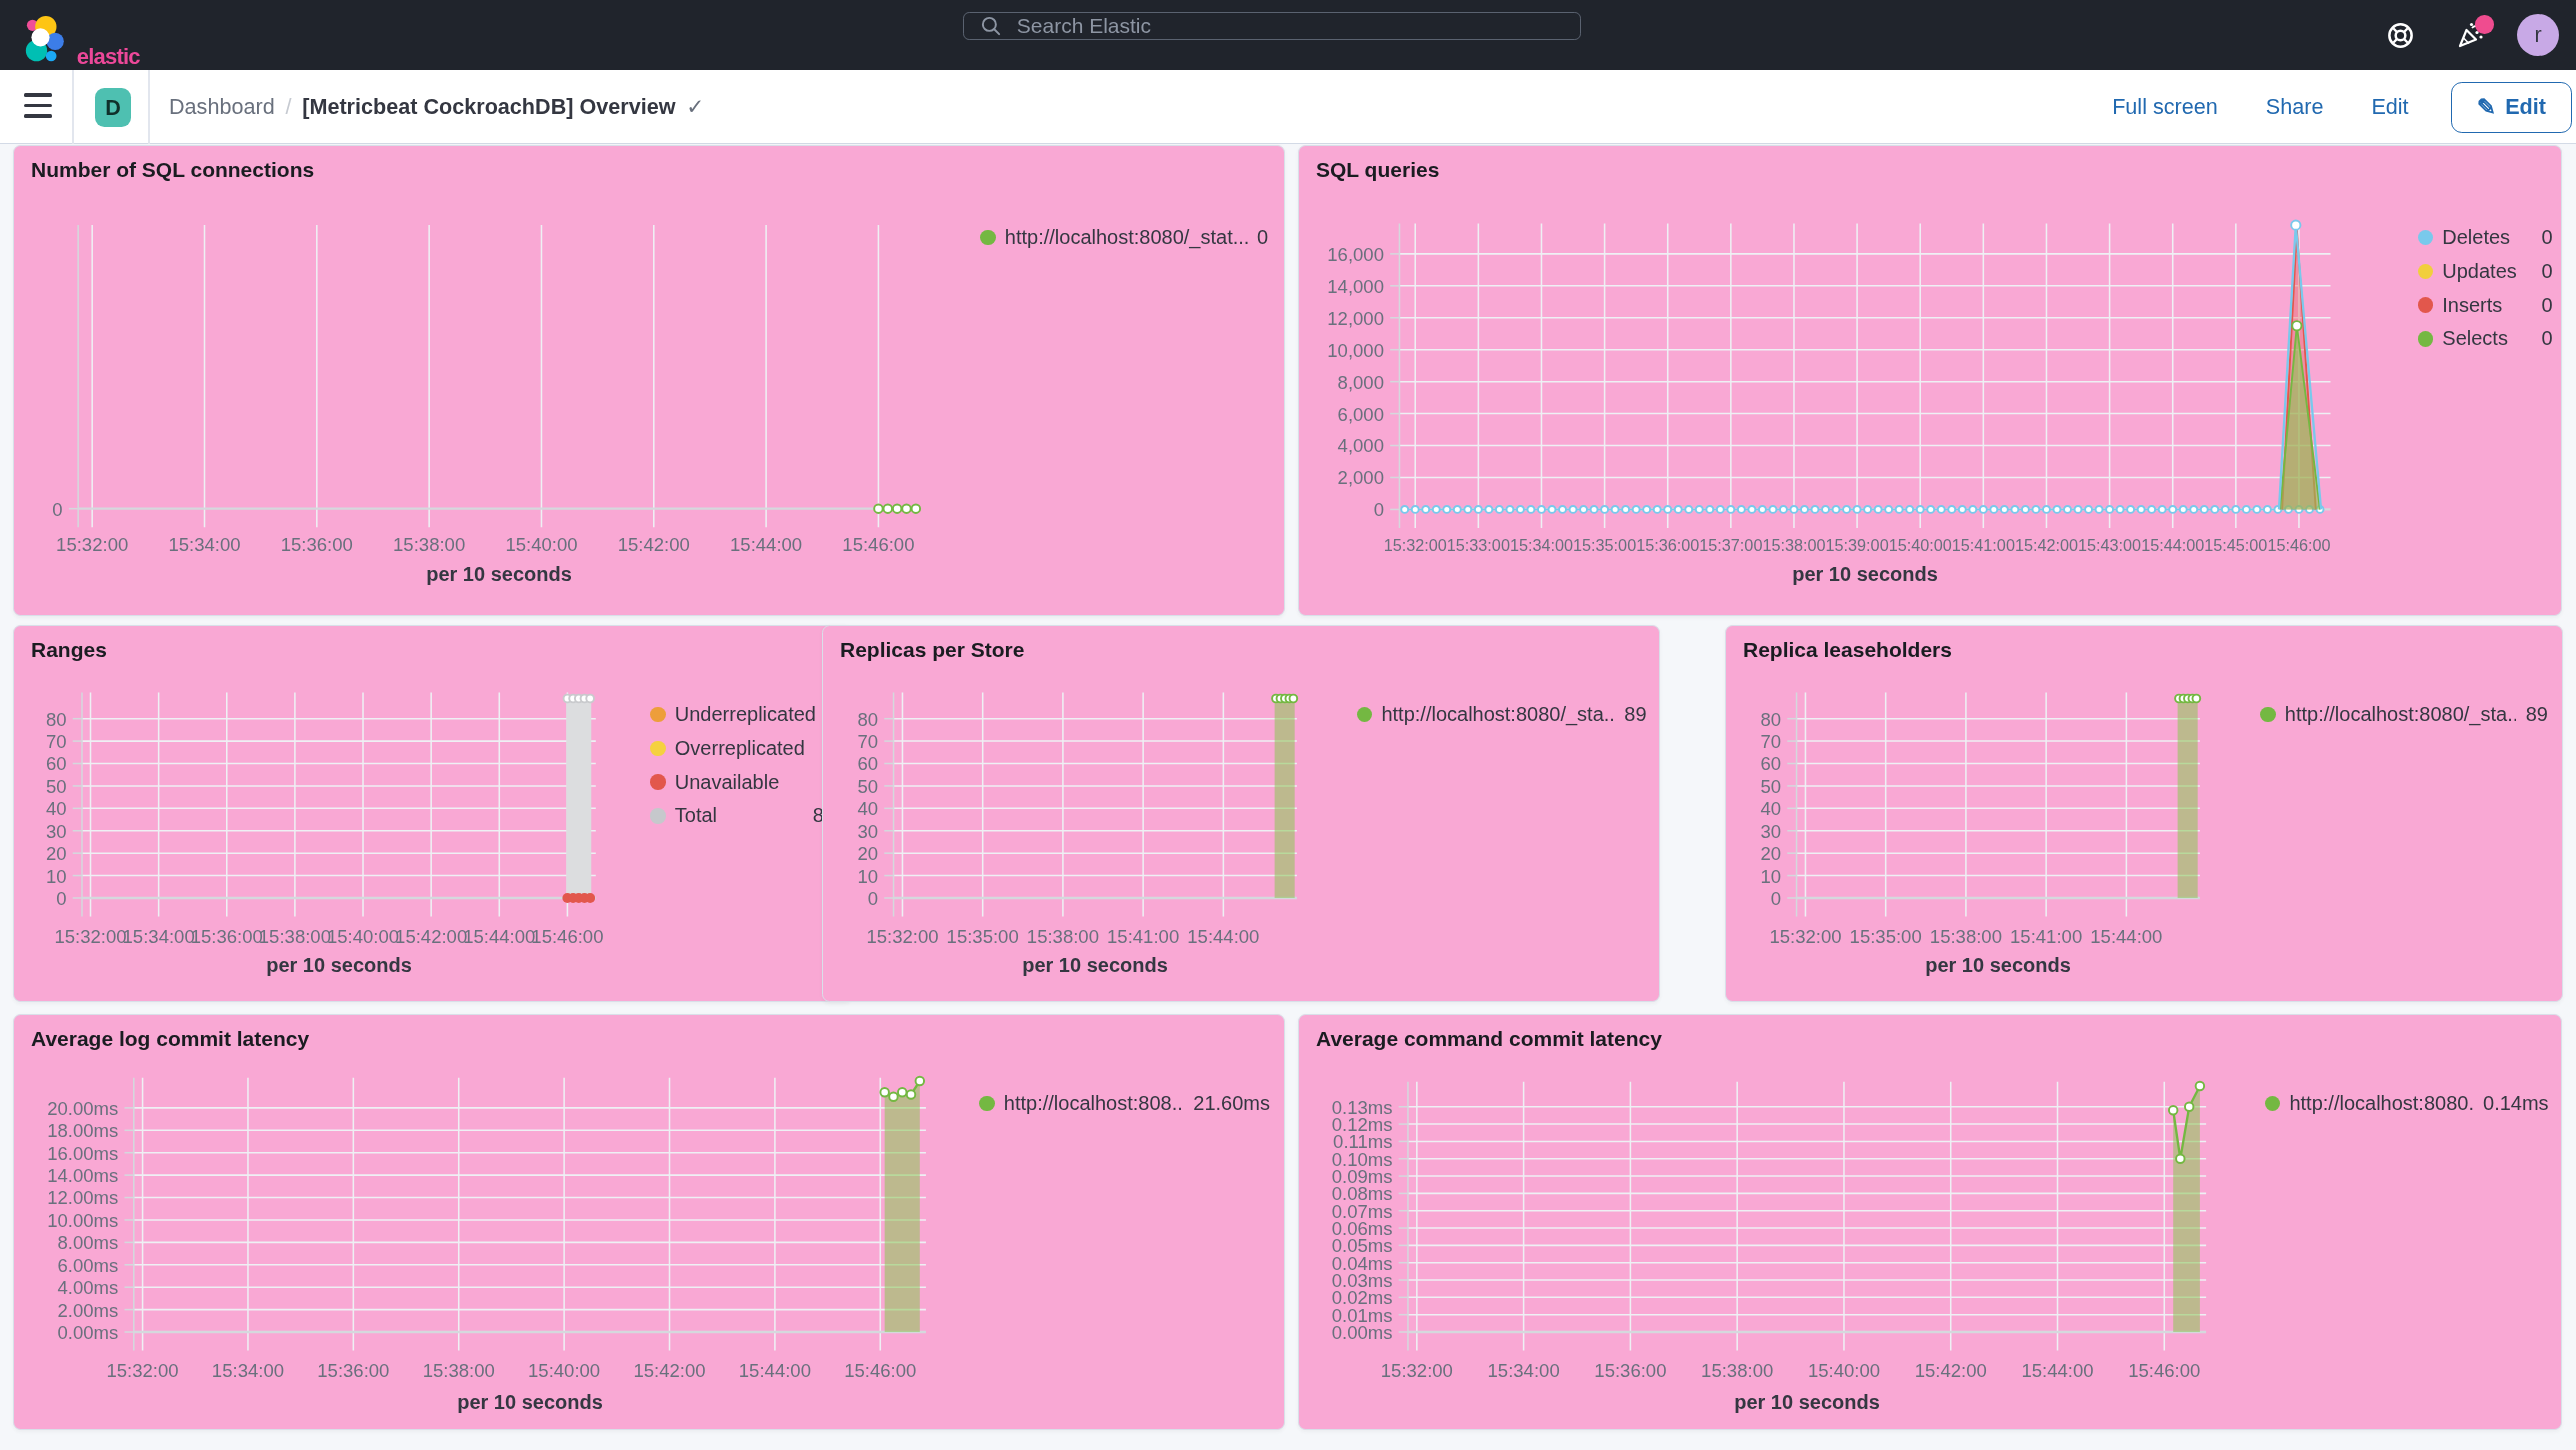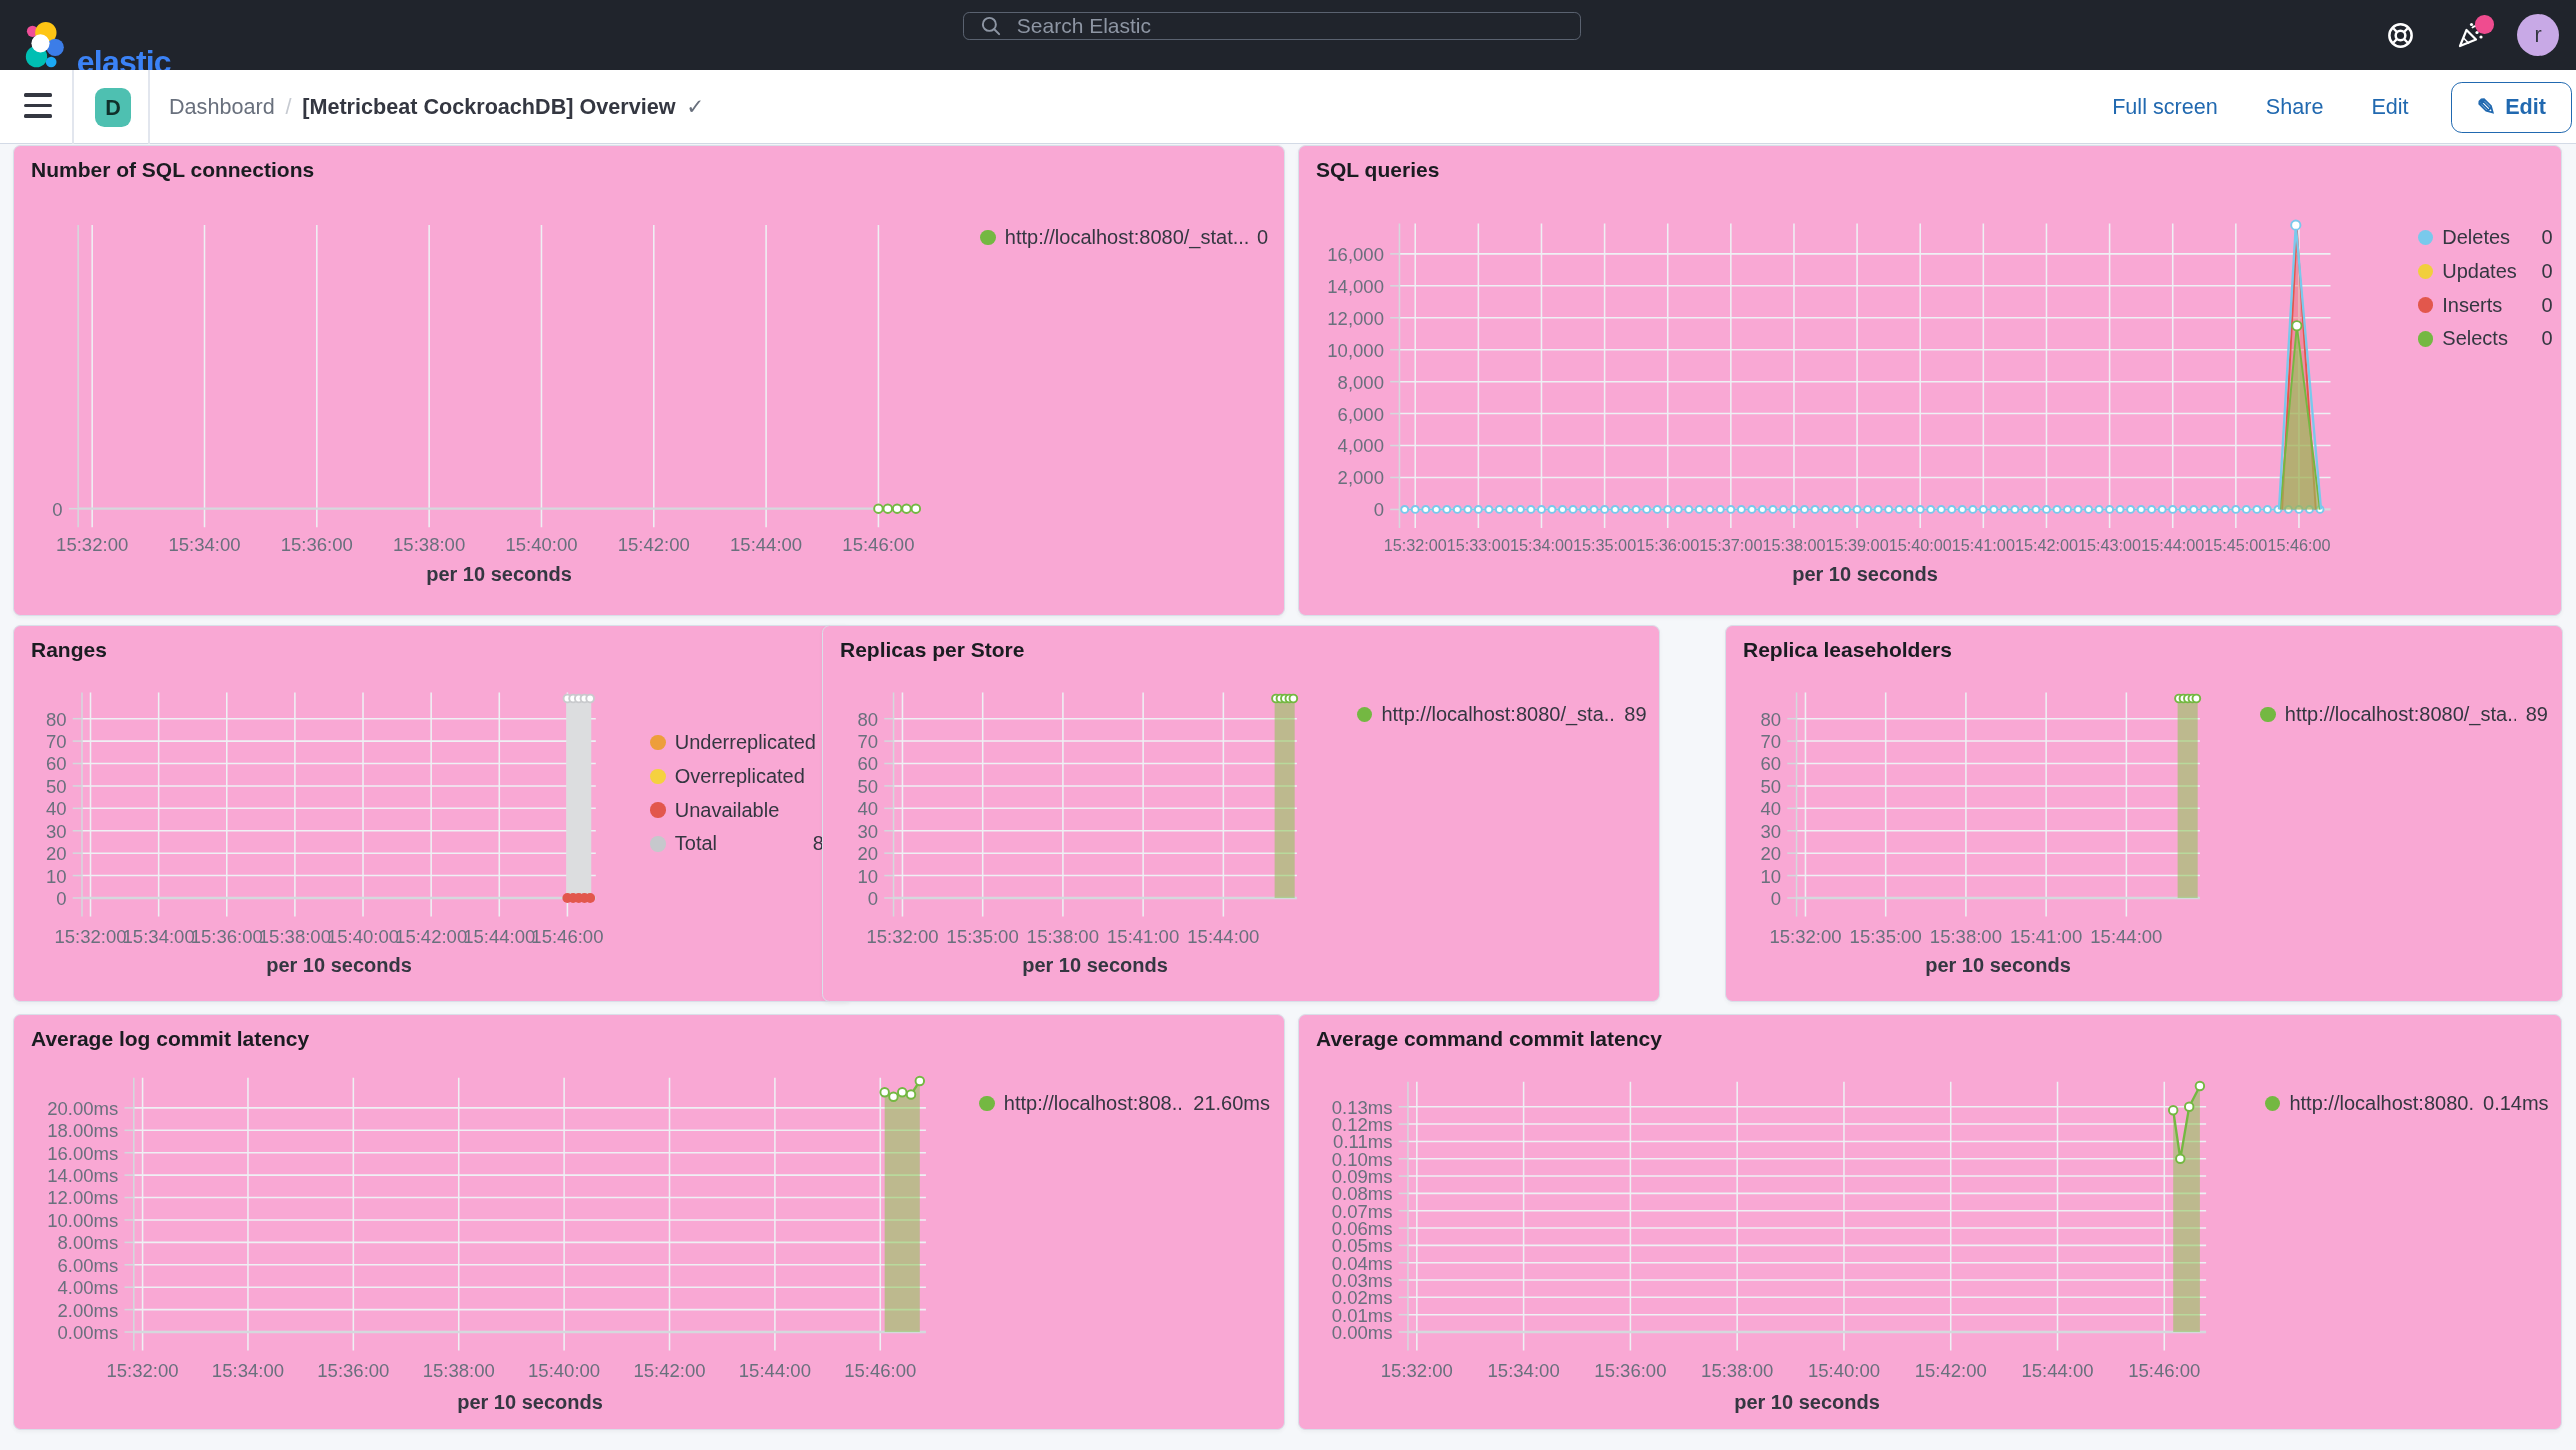--- a/index.html
+++ b/index.html
@@ -1,21 +1,21 @@
 <!DOCTYPE html>
 <html style="font-size:12.4px"><head>
 <meta charset="utf-8">
 <style>
   html,body{margin:0;padding:0;background:#e9ecf1;font-family:"Liberation Sans",sans-serif;}
   .page{position:relative;width:2576px;height:1451px;background:#f5f7fa;overflow:hidden;}
 
   
   .app-header{position:absolute;left:0;top:0;width:100%;height:70px;background:#20242c;}
   .logo-wrap{position:absolute;left:23px;top:10.8px;display:flex;align-items:center;gap:10.8px;}
-  .logo-text{color:#3b82f6;font-size:32px;font-weight:600;letter-spacing:-0.8px;margin-top:33px;}
+  .logo-text{color:#ec4899;font-size:22px;font-weight:600;letter-spacing:-0.8px;margin-top:33px;}
   .search-box{position:absolute;left:963px;top:12.4px;width:618px;height:28px;border:1.5px solid #5a6270;border-radius:6.2px;display:flex;align-items:center;box-sizing:border-box;background:transparent;}
   .search-box input{flex:1;background:transparent;border:none;outline:none;color:#d4dae3;font-size:21px;font-family:"Liberation Sans",sans-serif;}
   .search-box input::placeholder{color:#8d95a3;}
   .search-glyph{margin:0 10.8px 0 14px;display:flex;}
   .hdr-right{position:absolute;right:0;top:0;height:70px;display:flex;align-items:center;}
   .hdr-icon-btn{position:relative;width:49px;height:49px;display:flex;align-items:center;justify-content:center;background:transparent;border:none;cursor:pointer;margin-right:21.6px;}
   .notif-dot{position:absolute;right:1.5px;top:4.6px;width:18.5px;height:18.5px;border-radius:50%;background:#ef4c8f;}
   .avatar{width:42px;height:42px;border-radius:50%;background:#c8a9e6;color:#343741;font-size:21.6px;display:flex;align-items:center;justify-content:center;margin-right:17px;}
 
   
@@ -404,21 +404,21 @@
         <circle cx="730.9558011049724" cy="93.83206106870233" r="5" fill="#fff" stroke="#c9cacd" stroke-width="2.5"></circle>
         <circle cx="738.3038674033148" cy="93.83206106870233" r="5" fill="#fff" stroke="#c9cacd" stroke-width="2.5"></circle>
         <circle cx="745.6519337016575" cy="93.83206106870233" r="5" fill="#fff" stroke="#c9cacd" stroke-width="2.5"></circle>
         <circle cx="716.2596685082873" cy="352" r="6.5" fill="#e2574c" stroke="#e2574c" stroke-width="0"></circle>
         <circle cx="723.6077348066299" cy="352" r="6.5" fill="#e2574c" stroke="#e2574c" stroke-width="0"></circle>
         <circle cx="730.9558011049724" cy="352" r="6.5" fill="#e2574c" stroke="#e2574c" stroke-width="0"></circle>
         <circle cx="738.3038674033148" cy="352" r="6.5" fill="#e2574c" stroke="#e2574c" stroke-width="0"></circle>
         <circle cx="745.6519337016575" cy="352" r="6.5" fill="#e2574c" stroke="#e2574c" stroke-width="0"></circle>
       </svg>
     <div class="xtitle" style="left: 132px; top: 328px;">per 10 seconds</div>
-    <div class="legend" style="top: 77px; right: 16px; width: 185px; margin-top: 28px;">
+    <div class="legend" style="top: 77px; right: 16px; width: 185px;">
         <div class="legend-row">
           <span class="dot" style="background: rgb(237, 158, 59);"></span>
           <span class="lg-label">Underreplicated</span>
           <span class="lg-value">0</span>
         </div>
         <div class="legend-row">
           <span class="dot" style="background: rgb(245, 209, 63);"></span>
           <span class="lg-label">Overreplicated</span>
           <span class="lg-value">0</span>
         </div>

